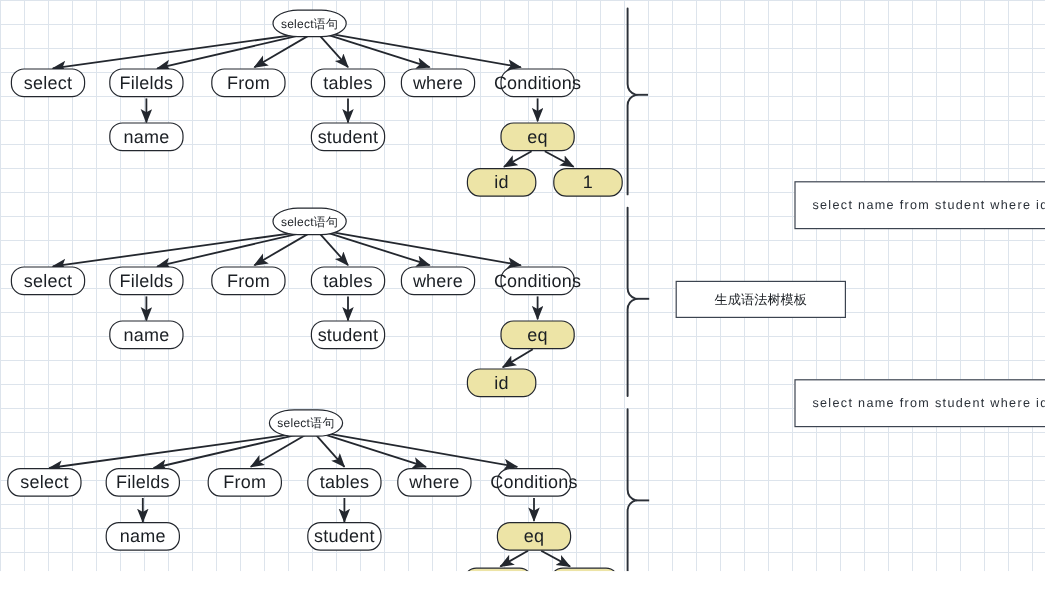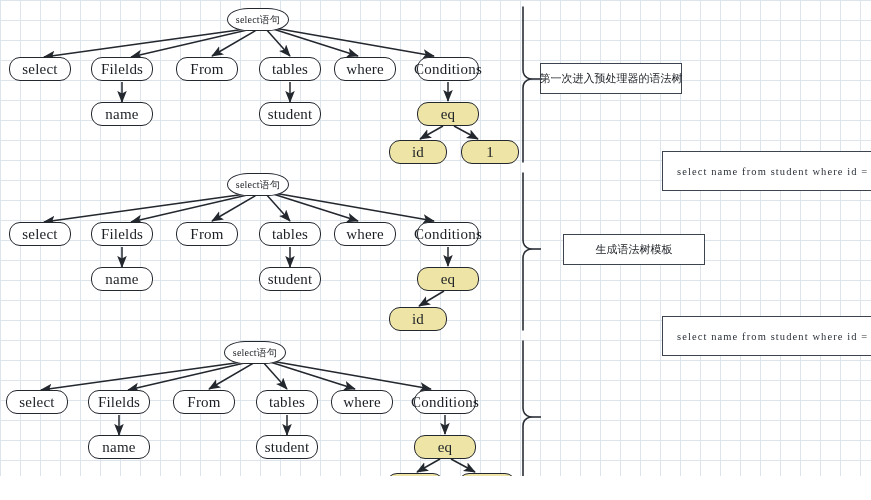--- a/index.html
+++ b/index.html
@@ -11,21 +11,21 @@
     position: relative;
     width: 871px;
     height: 476px;
     overflow: hidden;
     background-color: #ffffff;
     background-image:
       linear-gradient(to right, #dde4ec 1px, transparent 1px),
       linear-gradient(to bottom, #dde4ec 1px, transparent 1px);
     background-size: 20px 20px;
     background-position: 0 0;
-    font-family: Liberation Serif, serif;
+    font-family: Liberation Sans, sans-serif;
   }
   #edges {
     position: absolute;
     left: 0; top: 0;
     width: 871px;
     height: 500px;
     pointer-events: none;
   }
   .node {
     position: absolute;
@@ -183,19 +183,18 @@
   <div class="node" style="left:331px; top:390px; width:62px; height:24px;">where</div>
   <div class="node" style="left:414px; top:390px; width:62px; height:24px;">Conditions</div>
 
   <div class="node" style="left:88px; top:435px; width:62px; height:24px;">name</div>
   <div class="node" style="left:256px; top:435px; width:62px; height:24px;">student</div>
 
   <div class="node yellow" style="left:414px; top:435px; width:62px; height:24px;">eq</div>
   <div class="node yellow" style="left:386px; top:473px; width:58px; height:24px;">id</div>
   <div class="node yellow" style="left:458px; top:473px; width:58px; height:24px;">100</div>
 
-  <div class="label-box" style="left:540px; top:63px; width:142px; height:31px;">第一次进入预处理器的语法树</div>
   <div class="label-box" style="left:563px; top:234px; width:142px; height:31px;">生成语法树模板</div>
 
   <div class="sql-box" style="left:662px; top:151px; width:218px; height:40px;">select name from student where  id  =  1;</div>
   <div class="sql-box" style="left:662px; top:316px; width:218px; height:40px;">select name from student where  id  =  100;</div>
 
 </div>
 
 </body></html>

